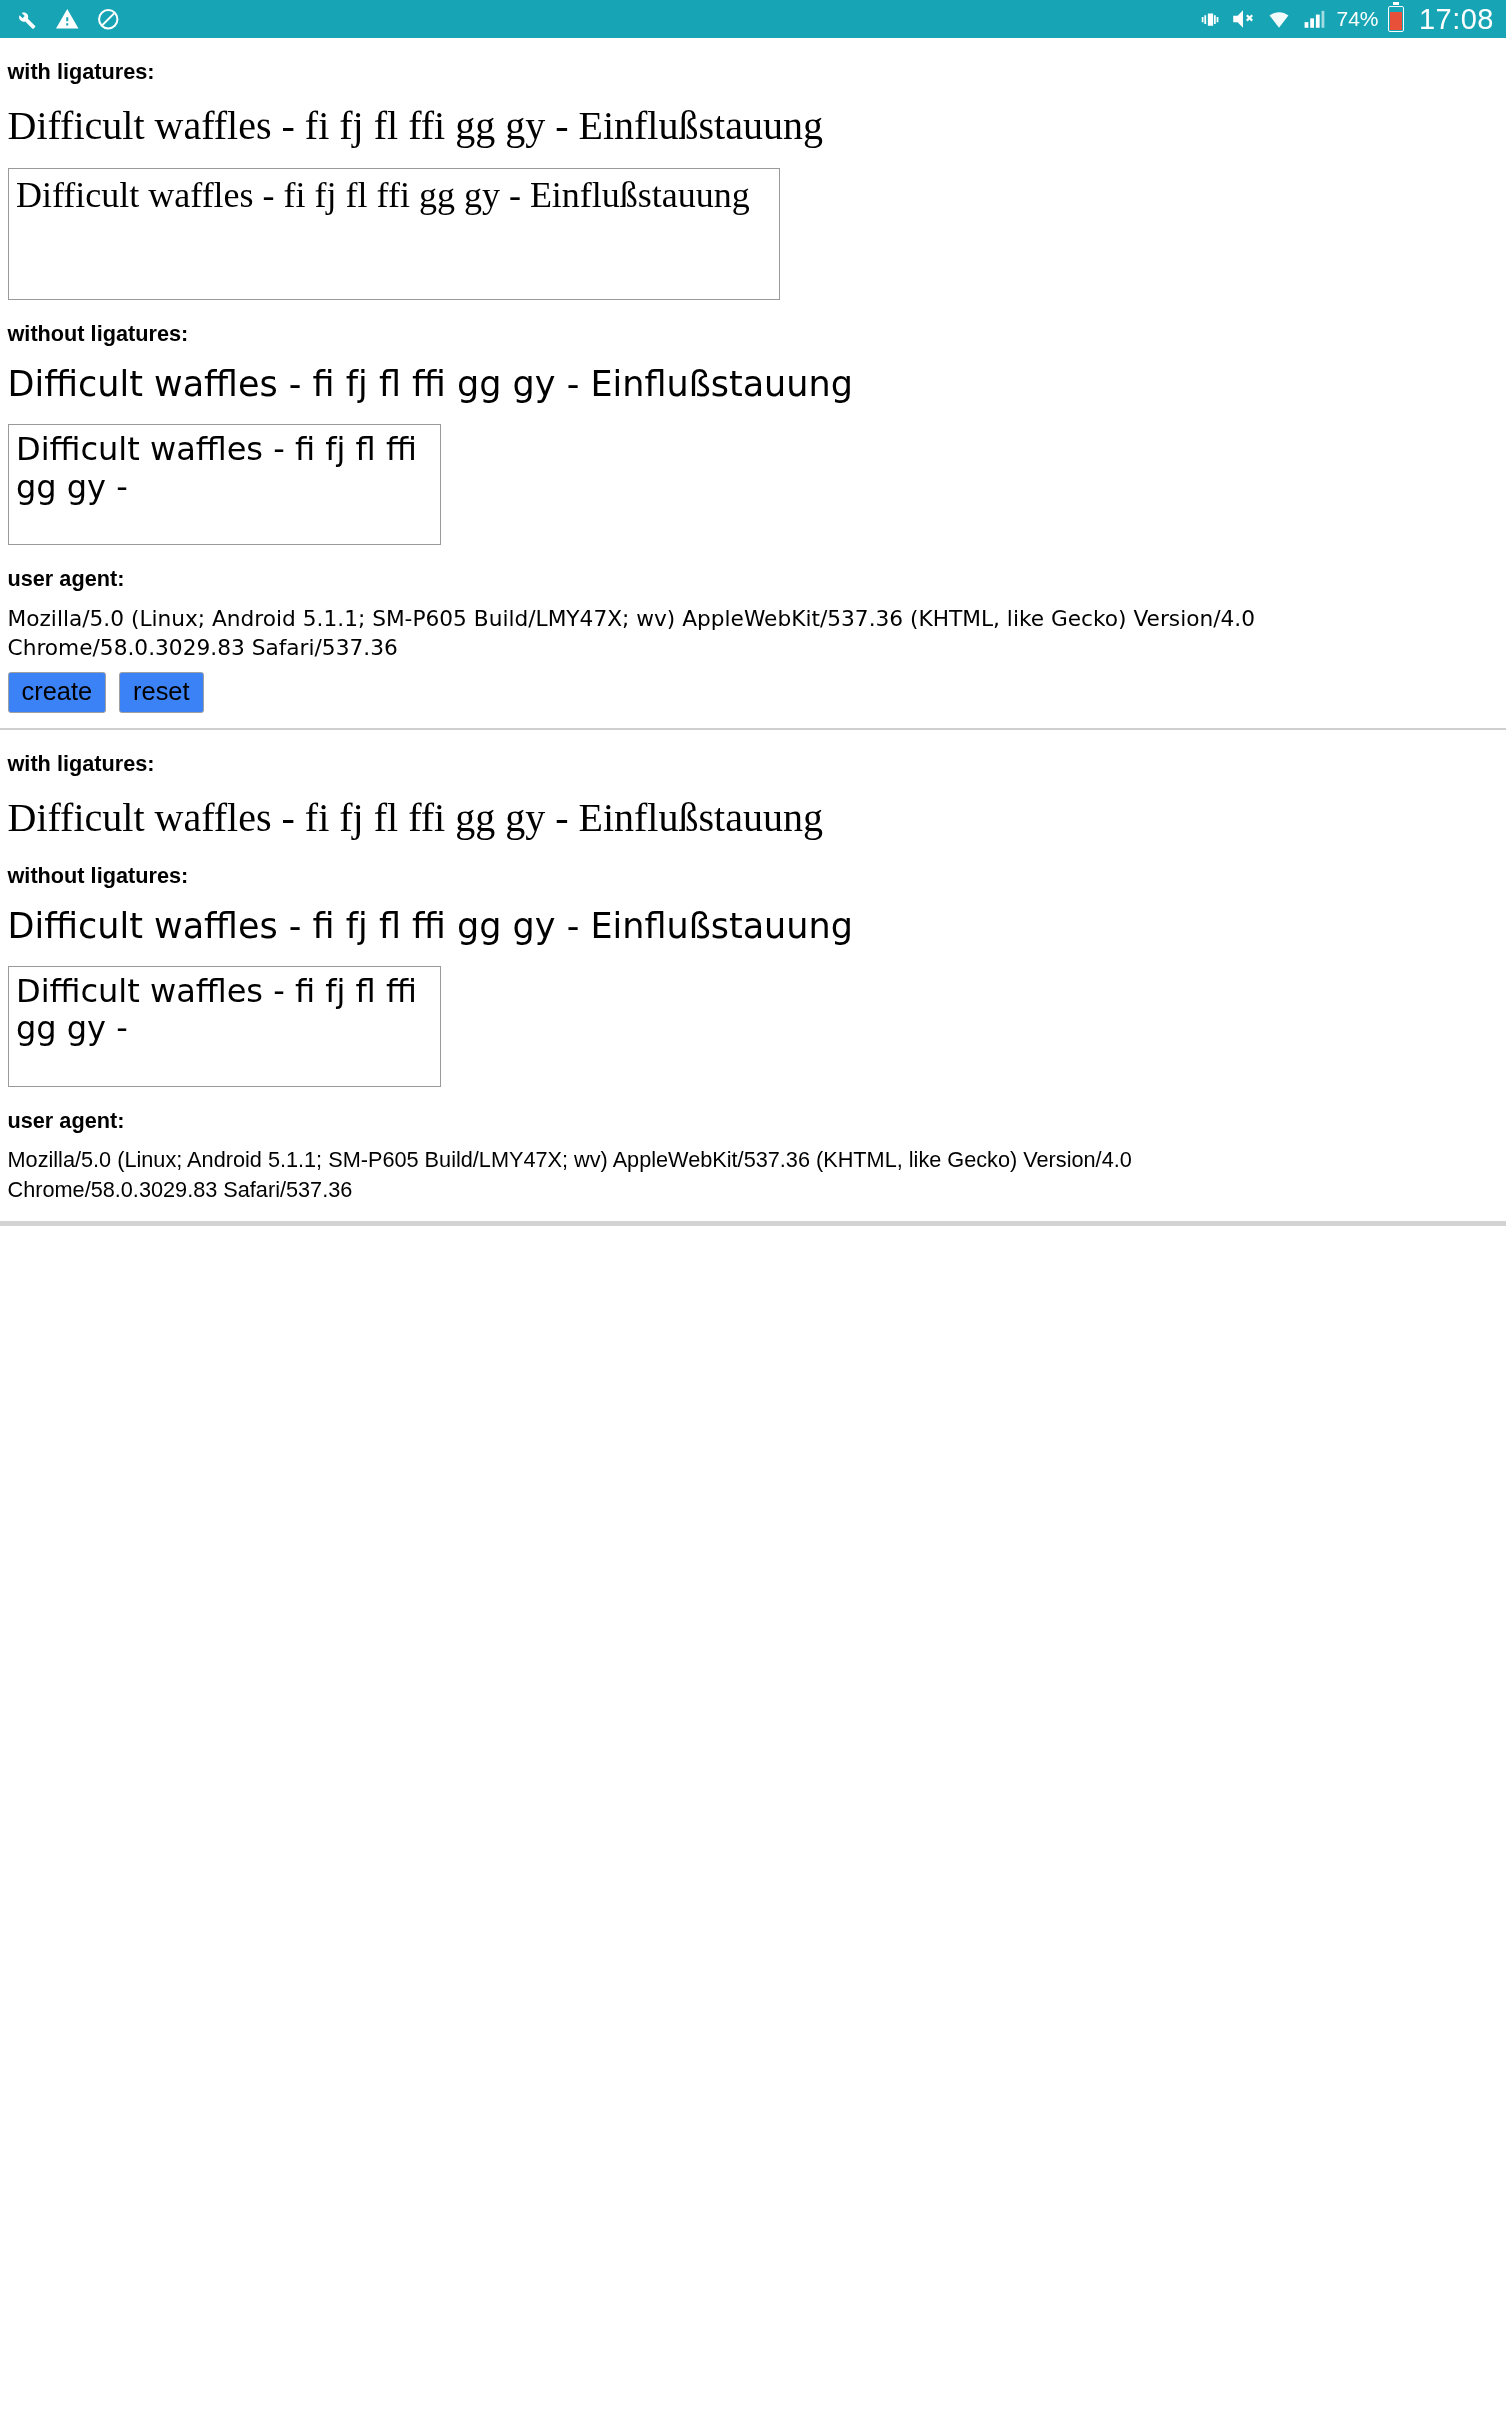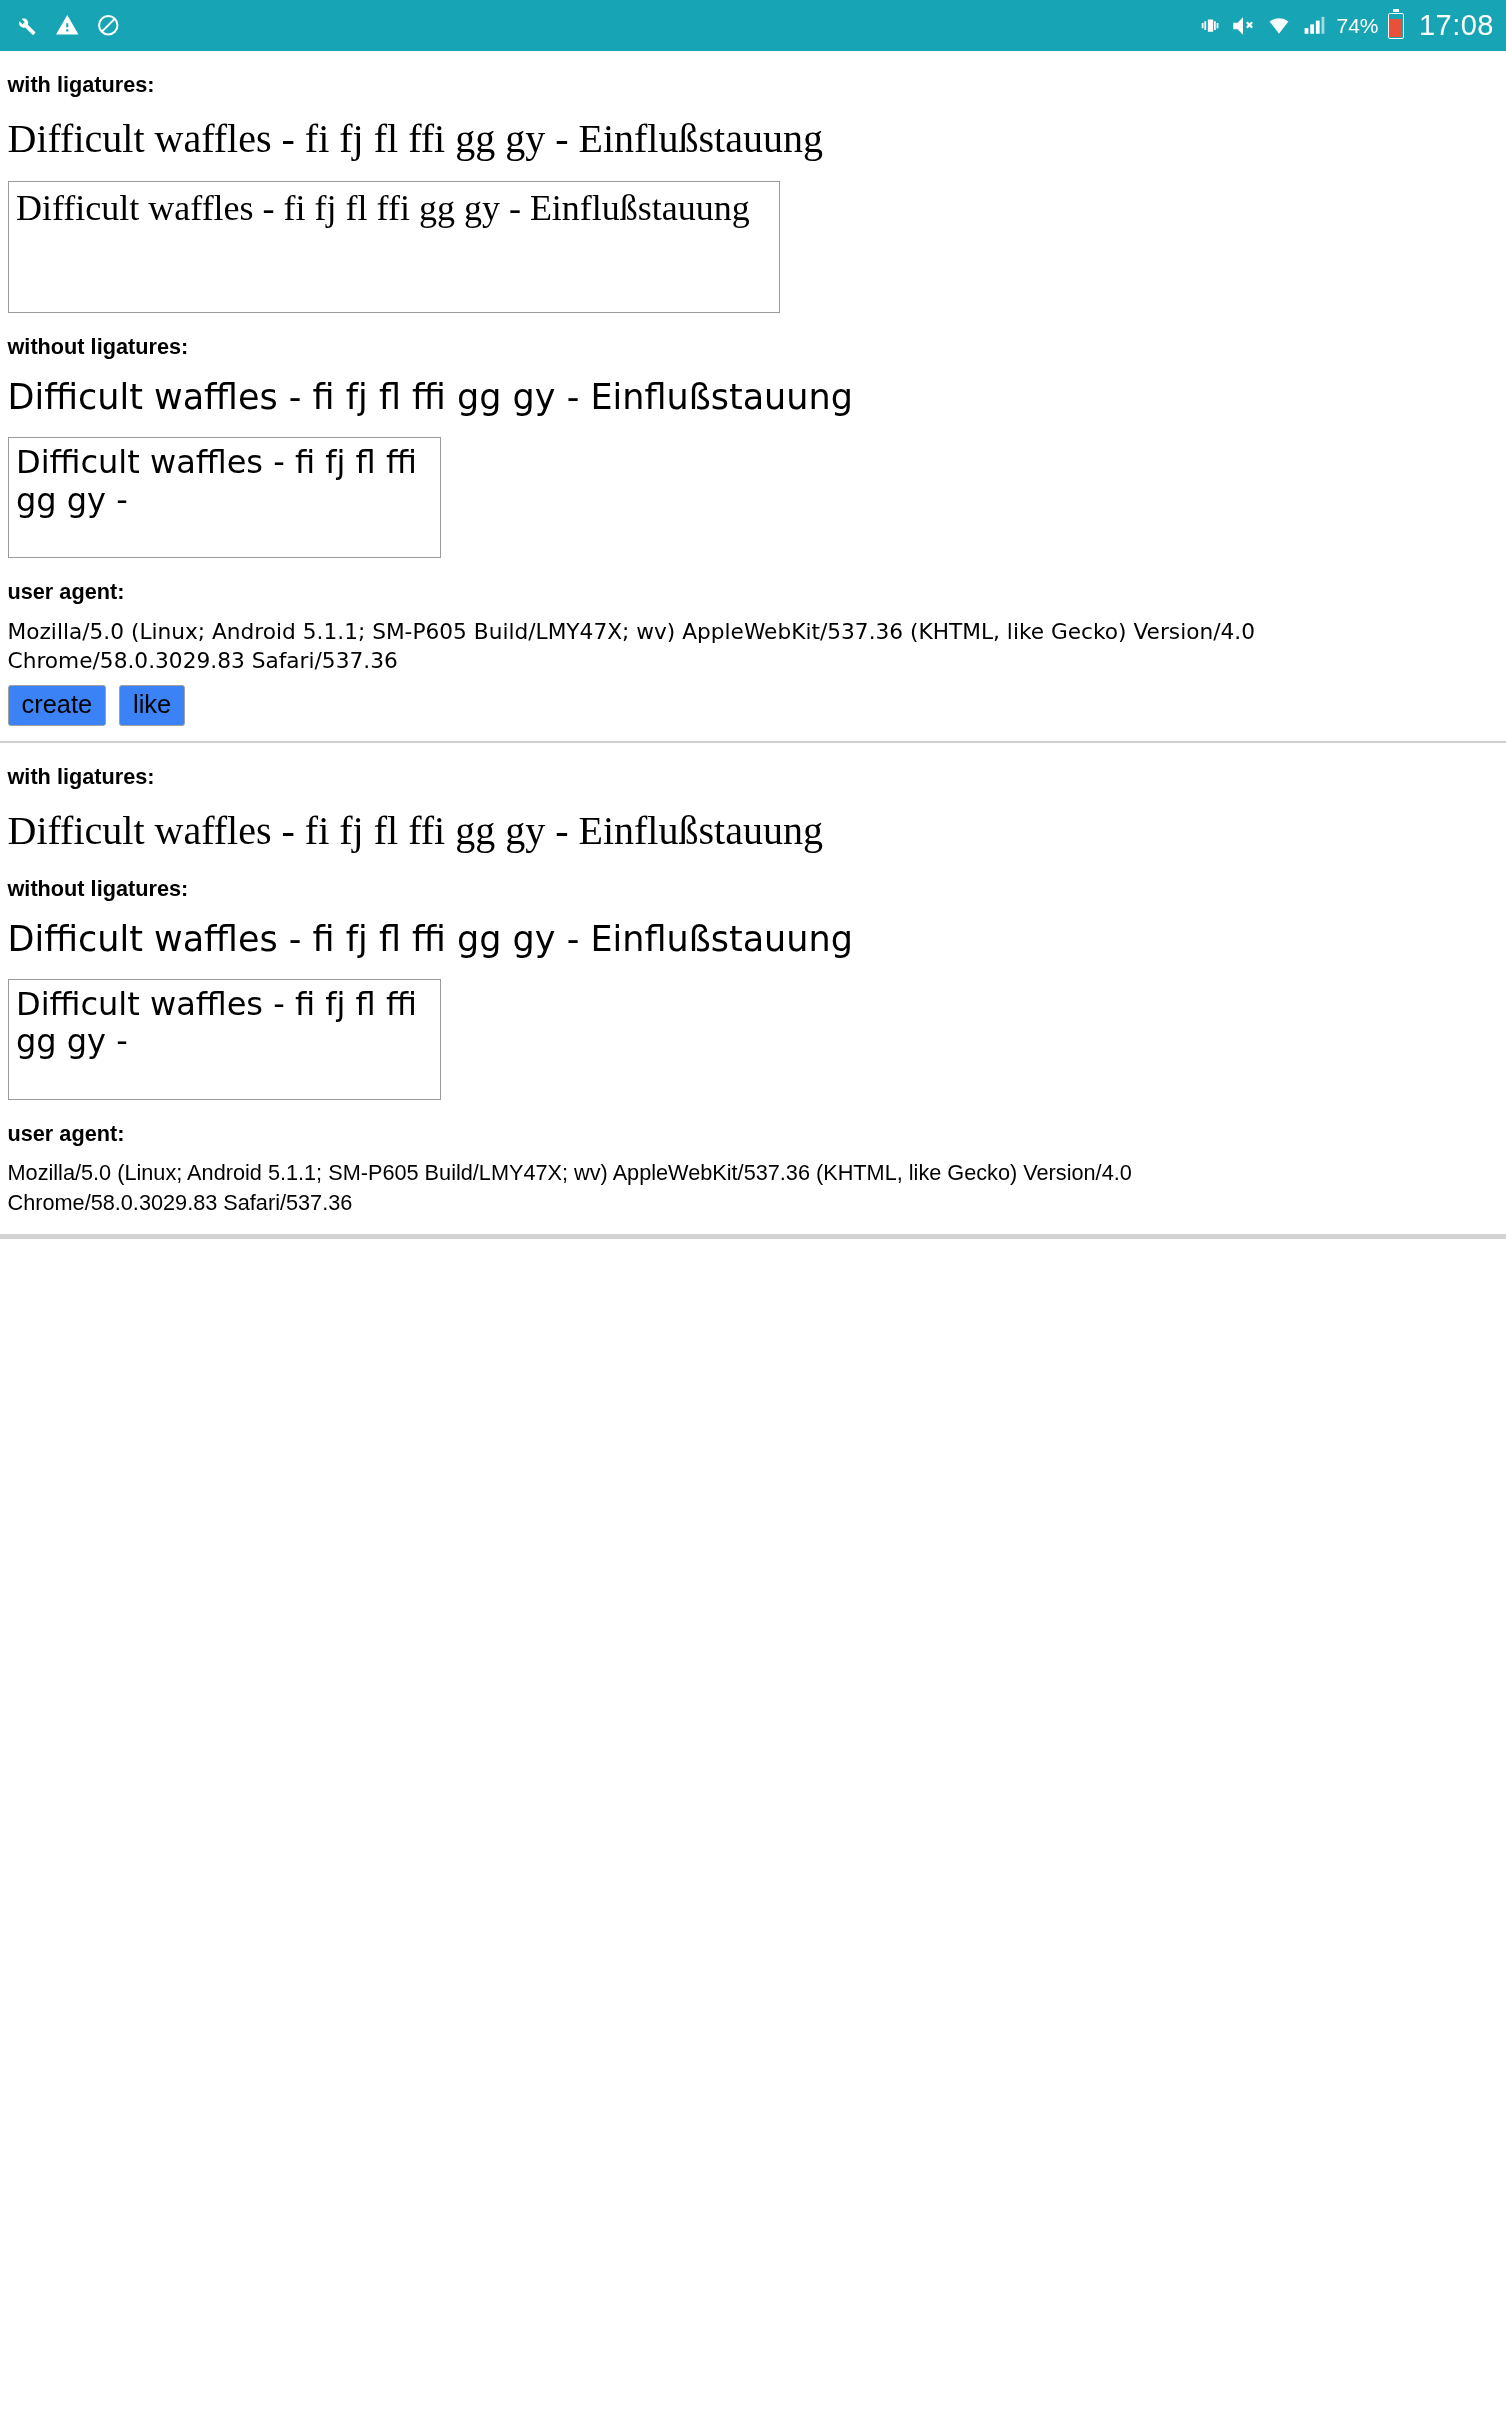--- a/index.html
+++ b/index.html
@@ -6,21 +6,21 @@
   html, body {
     margin: 0; padding: 0;
     width: 1507px;
     background: #ffffff;
     font-family: "Liberation Sans", sans-serif;
   }
   body { -webkit-font-smoothing: antialiased; }
 
   
   .statusbar {
-    height: 51px;
+    height: 38px;
     background: #17A5B5;
     display: flex;
     align-items: center;
     padding: 0 13px;
     color: #ffffff;
   }
   .statusbar .left {
     display: flex;
     align-items: center;
     gap: 17px;
@@ -230,21 +230,21 @@
 
     <div class="label">without ligatures:</div>
     <div class="sans-line">Difficult waffles - fi fj fl ffi gg gy - Einflußstauung</div>
     <textarea class="ta sans-ta" style="">Difficult waffles - fi fj fl ffi gg gy - </textarea>
 
     <div class="label">user agent:</div>
     <div class="ua-text">Mozilla/5.0 (Linux; Android 5.1.1; SM-P605 Build/LMY47X; wv) AppleWebKit/537.36 (KHTML, like Gecko) Version/4.0 Chrome/58.0.3029.83 Safari/537.36</div>
 
     <div class="buttons">
       <button class="btn">create</button>
-      <button class="btn">like</button>
+      <button class="btn">reset</button>
     </div>
   </div>
 
   <hr class="hr">
 
   <div class="section">
     <div class="label">with ligatures:</div>
     <div class="serif-line">Difficult waffles - fi fj fl ffi gg gy - Einflußstauung</div>
 
     <div class="label">without ligatures:</div>

